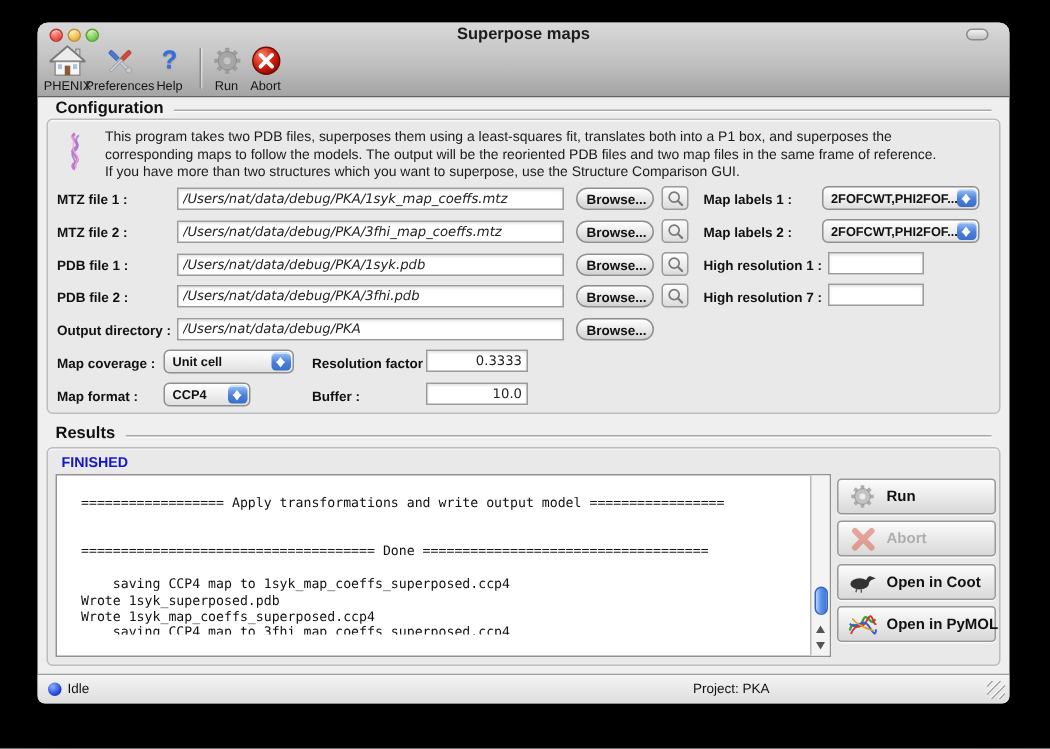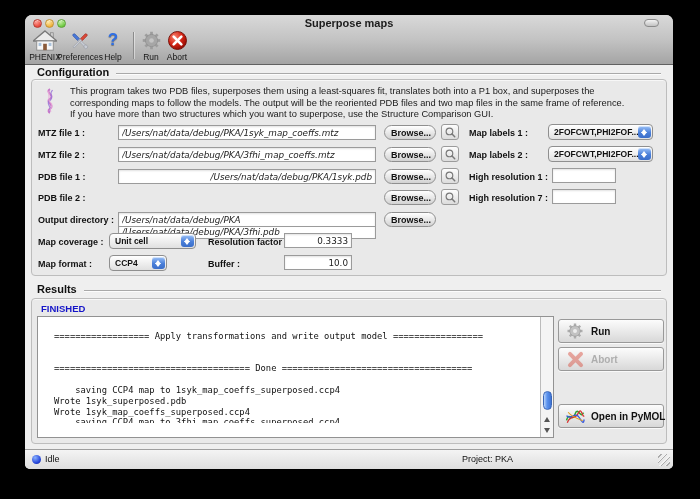--- a/index.html
+++ b/index.html
@@ -214,33 +214,33 @@
           <line x1="9.9" y1="9.9" x2="13.2" y2="13.2" stroke="#787878" stroke-width="1.8" stroke-linecap="round"></line>
         </svg>
     </span>
     <span class="frow-label" style="left:437px;top:70px;">Map labels 2 :</span>
     <div class="dropdown" style="left:516px;top:66px;width:105px;">
       <span class="dd-text">2FOFCWT,PHI2FOF...</span>
       <span class="dd-stepper"></span>
     </div>
 
     <span class="frow-label" style="left:6px;top:92px;">PDB file 1 :</span>
-    <input class="tfield" style="left: 86px; top: 89px; width: 258px; text-align: right;" value="/Users/nat/data/debug/PKA/1syk.pdb">
+    <input class="tfield" style="left: 86px; top: 89px; width: 258px;" value="/Users/nat/data/debug/PKA/1syk.pdb">
     <button class="browse-btn" style="left:352px;top:89px;">Browse...</button>
     <span class="mag-btn" style="left:409px;top:88px;">
       <svg width="13" height="13" viewBox="0 0 16 16">
           <circle cx="6.7" cy="6.7" r="4.1" fill="none" stroke="#787878" stroke-width="1.4"></circle>
           <line x1="9.9" y1="9.9" x2="13.2" y2="13.2" stroke="#787878" stroke-width="1.8" stroke-linecap="round"></line>
         </svg>
     </span>
     <span class="frow-label" style="left:437px;top:92px;">High resolution 1 :</span>
     <input class="tfield plain" style="left: 520px; top: 88px; width: 64px;" value="">
 
     <span class="frow-label" style="left:6px;top:113px;">PDB file 2 :</span>
-    <input class="tfield" style="left: 86px; top: 110px; width: 258px; margin-top: 34px;" value="/Users/nat/data/debug/PKA/3fhi.pdb">
+    <input class="tfield" style="left: 86px; top: 110px; width: 258px;" value="/Users/nat/data/debug/PKA/3fhi.pdb">
     <button class="browse-btn" style="left:352px;top:110px;">Browse...</button>
     <span class="mag-btn" style="left:409px;top:109px;">
       <svg width="13" height="13" viewBox="0 0 16 16">
           <circle cx="6.7" cy="6.7" r="4.1" fill="none" stroke="#787878" stroke-width="1.4"></circle>
           <line x1="9.9" y1="9.9" x2="13.2" y2="13.2" stroke="#787878" stroke-width="1.8" stroke-linecap="round"></line>
         </svg>
     </span>
     <span class="frow-label" style="left:437px;top:113px;">High resolution 7 :</span>
     <input class="tfield plain" style="left: 520px; top: 109px; width: 64px;" value="">
 
@@ -314,20 +314,30 @@
 
     <div class="action-btn disabled" style="top:48px;">
       <span class="ab-icon">
         <svg width="19" height="19" viewBox="0 0 24 24">
           <path d="M5 5 L19 19 M19 5 L5 19" stroke="#d84838" stroke-width="5" stroke-linecap="round"></path>
         </svg>
       </span>
       <span class="ab-label">Abort</span>
     </div>
 
+    <div class="action-btn" style="top:77px;">
+      <span class="ab-icon">
+        <svg width="21" height="15" viewBox="0 0 26 18">
+          <ellipse cx="10.5" cy="10" rx="8" ry="4.8" fill="#333"></ellipse>
+          <path d="M15.5 9 C16.5 4.5 18.5 3 20.5 3.5 L24.5 5 L20.8 6.6 C19.6 7.2 18.6 8.5 18.2 10.5 Z" fill="#333"></path>
+          <path d="M8 14.4 L7.3 17.2 M12 14.8 L12 17.6" stroke="#555" stroke-width="1.2"></path>
+        </svg>
+      </span>
+      <span class="ab-label">Open in Coot</span>
+    </div>
 
     <div class="action-btn" style="top:105px;">
       <span class="ab-icon">
         <svg width="21" height="17" viewBox="0 0 26 20">
           <path d="M2 15 C5 3 9 18 13 7 S20 14 24 5" stroke="#2fa32f" stroke-width="2" fill="none"></path>
           <path d="M3 18 C8 6 12 16 17 6 S22 12 25 9" stroke="#d83030" stroke-width="1.7" fill="none"></path>
           <path d="M2 9 C7 16 13 2 19 12 S24 16 25 14" stroke="#3858d8" stroke-width="1.7" fill="none"></path>
           <path d="M4 4.5 C9 10.5 15 12.5 23 15.5" stroke="#e0a020" stroke-width="1.4" fill="none"></path>
         </svg>
       </span>

